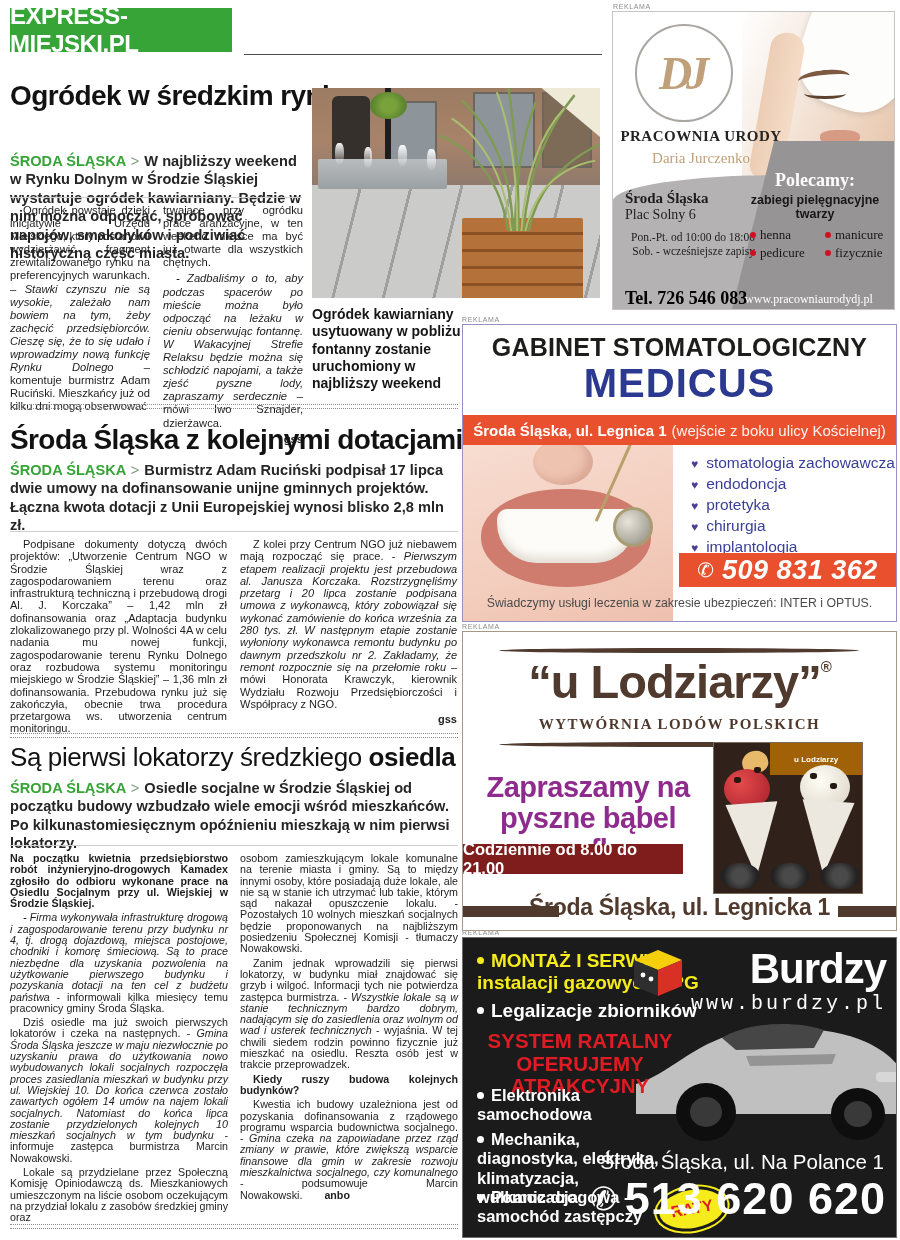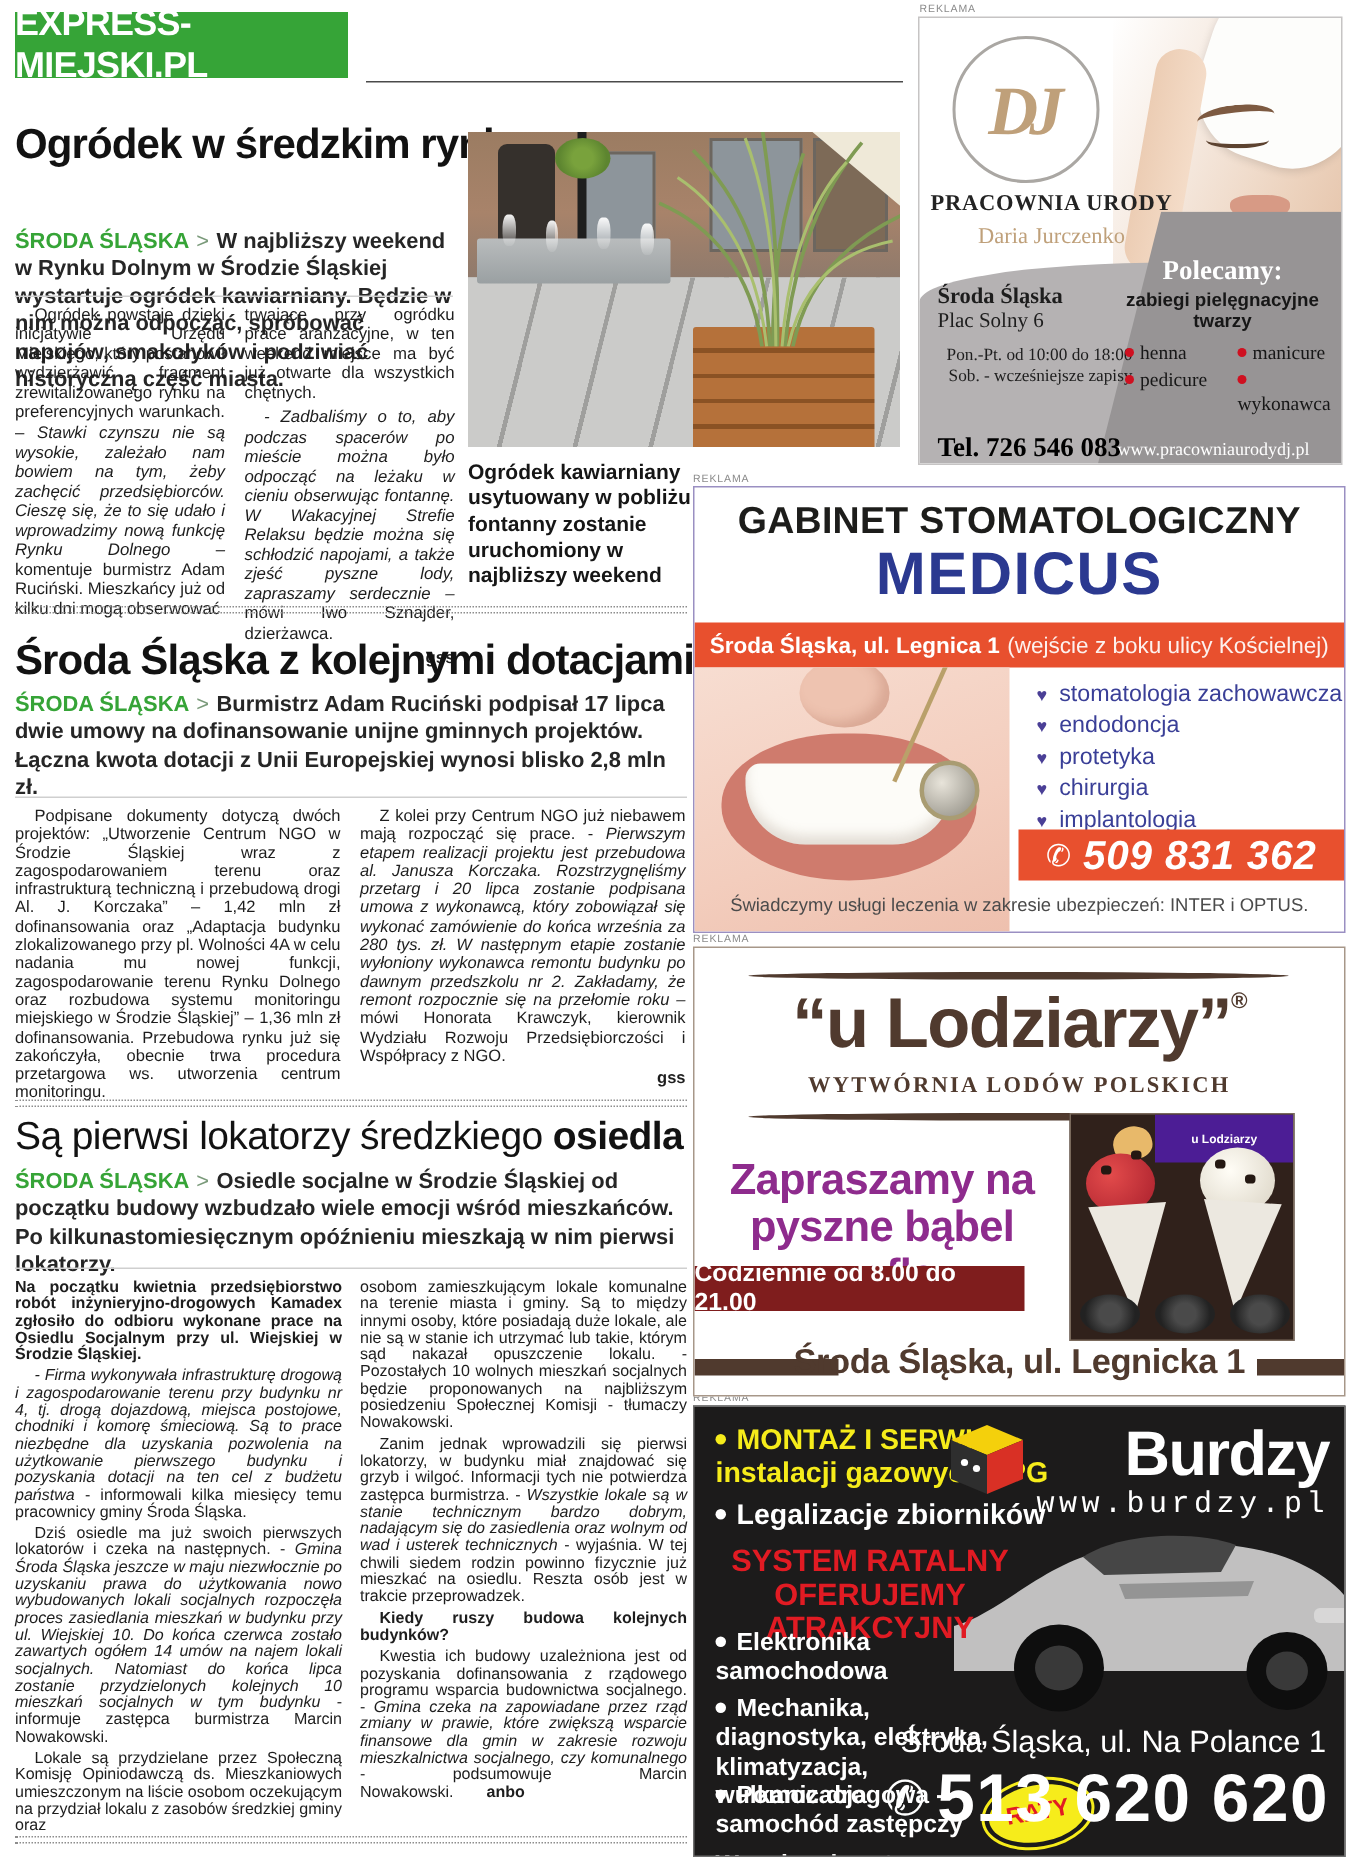--- a/index.html
+++ b/index.html
@@ -146,21 +146,21 @@
   .lz-lens{position:absolute;left:36px;width:360px;height:5px;background:#503a2e;border-radius:50%;}
   .lz-l1{top:16px;} .lz-l2{top:110px;}
   .lz-name{position:absolute;left:0;top:22px;width:100%;text-align:center;font-weight:bold;font-size:47px;color:#503a2e;letter-spacing:-1px;}
   .lz-reg{font-size:15px;vertical-align:26px;}
   .lz-sub{position:absolute;left:0;top:84px;width:100%;text-align:center;font-family:"Liberation Serif",serif;
      font-weight:bold;font-size:15px;color:#503a2e;letter-spacing:1.5px;}
   .lz-invite{position:absolute;left:0;top:140px;width:250px;text-align:center;font-weight:bold;color:#8e2b8d;line-height:1.08;font-size:29px;letter-spacing:-0.5px;}
   .lz-hours{position:absolute;left:0;top:212px;width:220px;height:30px;background:#7f1d1d;color:#fff;
      display:flex;align-items:center;justify-content:center;font-weight:bold;font-size:16.5px;}
   .lz-photo{position:absolute;left:250px;top:110px;width:148px;height:150px;background:#30211b;overflow:hidden;border:1px solid #7a6a5c;}
-  .lz-strip{position:absolute;right:0;top:0;width:62%;height:32px;background:#4c1d95;color:#fff;
+  .lz-strip{position:absolute;right:0;top:0;width:62%;height:32px;background:#a16207;color:#fff;
      font-weight:bold;font-size:8px;display:flex;align-items:center;justify-content:center;}
   .lz-cone{position:absolute;width:0;height:0;border-left:26px solid transparent;border-right:26px solid transparent;border-top:74px solid #ece8e0;}
   .lz-c1{left:14px;top:60px;transform:rotate(-4deg);}
   .lz-c2{left:86px;top:58px;transform:rotate(4deg);}
   .lz-scoop{position:absolute;border-radius:50%;}
   .lz-s1{left:10px;top:26px;width:46px;height:40px;background:radial-gradient(circle at 35% 35%,#e34b4b,#a81f2c);}
   .lz-s2{left:86px;top:22px;width:50px;height:44px;background:radial-gradient(circle at 40% 35%,#fffdf6,#d9d2c2);}
   .lz-chip{position:absolute;width:7px;height:6px;background:#241812;border-radius:40%;}
   .lz-heartcookie{position:absolute;left:28px;top:8px;width:26px;height:22px;background:#e8b96a;border-radius:50% 50% 40% 40%;transform:rotate(-14deg);}
   .lz-wheel{position:absolute;bottom:4px;width:40px;height:26px;background:radial-gradient(circle,#4a4a4a 30%,#222 70%);border-radius:50%;}
@@ -322,21 +322,21 @@
       <div class="ur-hours">Sob. - wcześniejsze zapisy</div>
     </div>
     <div class="ur-phone">Tel. 726 546 083</div>
     <div class="ur-right">
       <div class="ur-promo">Polecamy:</div>
       <div class="ur-promo-sub">zabiegi pielęgnacyjne twarzy</div>
       <div class="ur-services">
         <div class="ur-svc"><span class="ur-dot"></span><span>henna</span></div>
         <div class="ur-svc"><span class="ur-dot"></span><span>manicure</span></div>
         <div class="ur-svc"><span class="ur-dot"></span><span>pedicure</span></div>
-        <div class="ur-svc"><span class="ur-dot"></span><span>wykonawca</span></div>
+        <div class="ur-svc"><span class="ur-dot"></span><span>fizycznie</span></div>
       </div>
     </div>
     <div class="ur-web">www.pracowniaurodydj.pl</div>
   </div>
 
   <div class="abs ad-medicus">
     <div class="md-h1">GABINET STOMATOLOGICZNY</div>
     <div class="md-h2">MEDICUS</div>
     <div class="md-bar">
       <span class="b">Środa Śląska, ul. Legnica 1</span>

